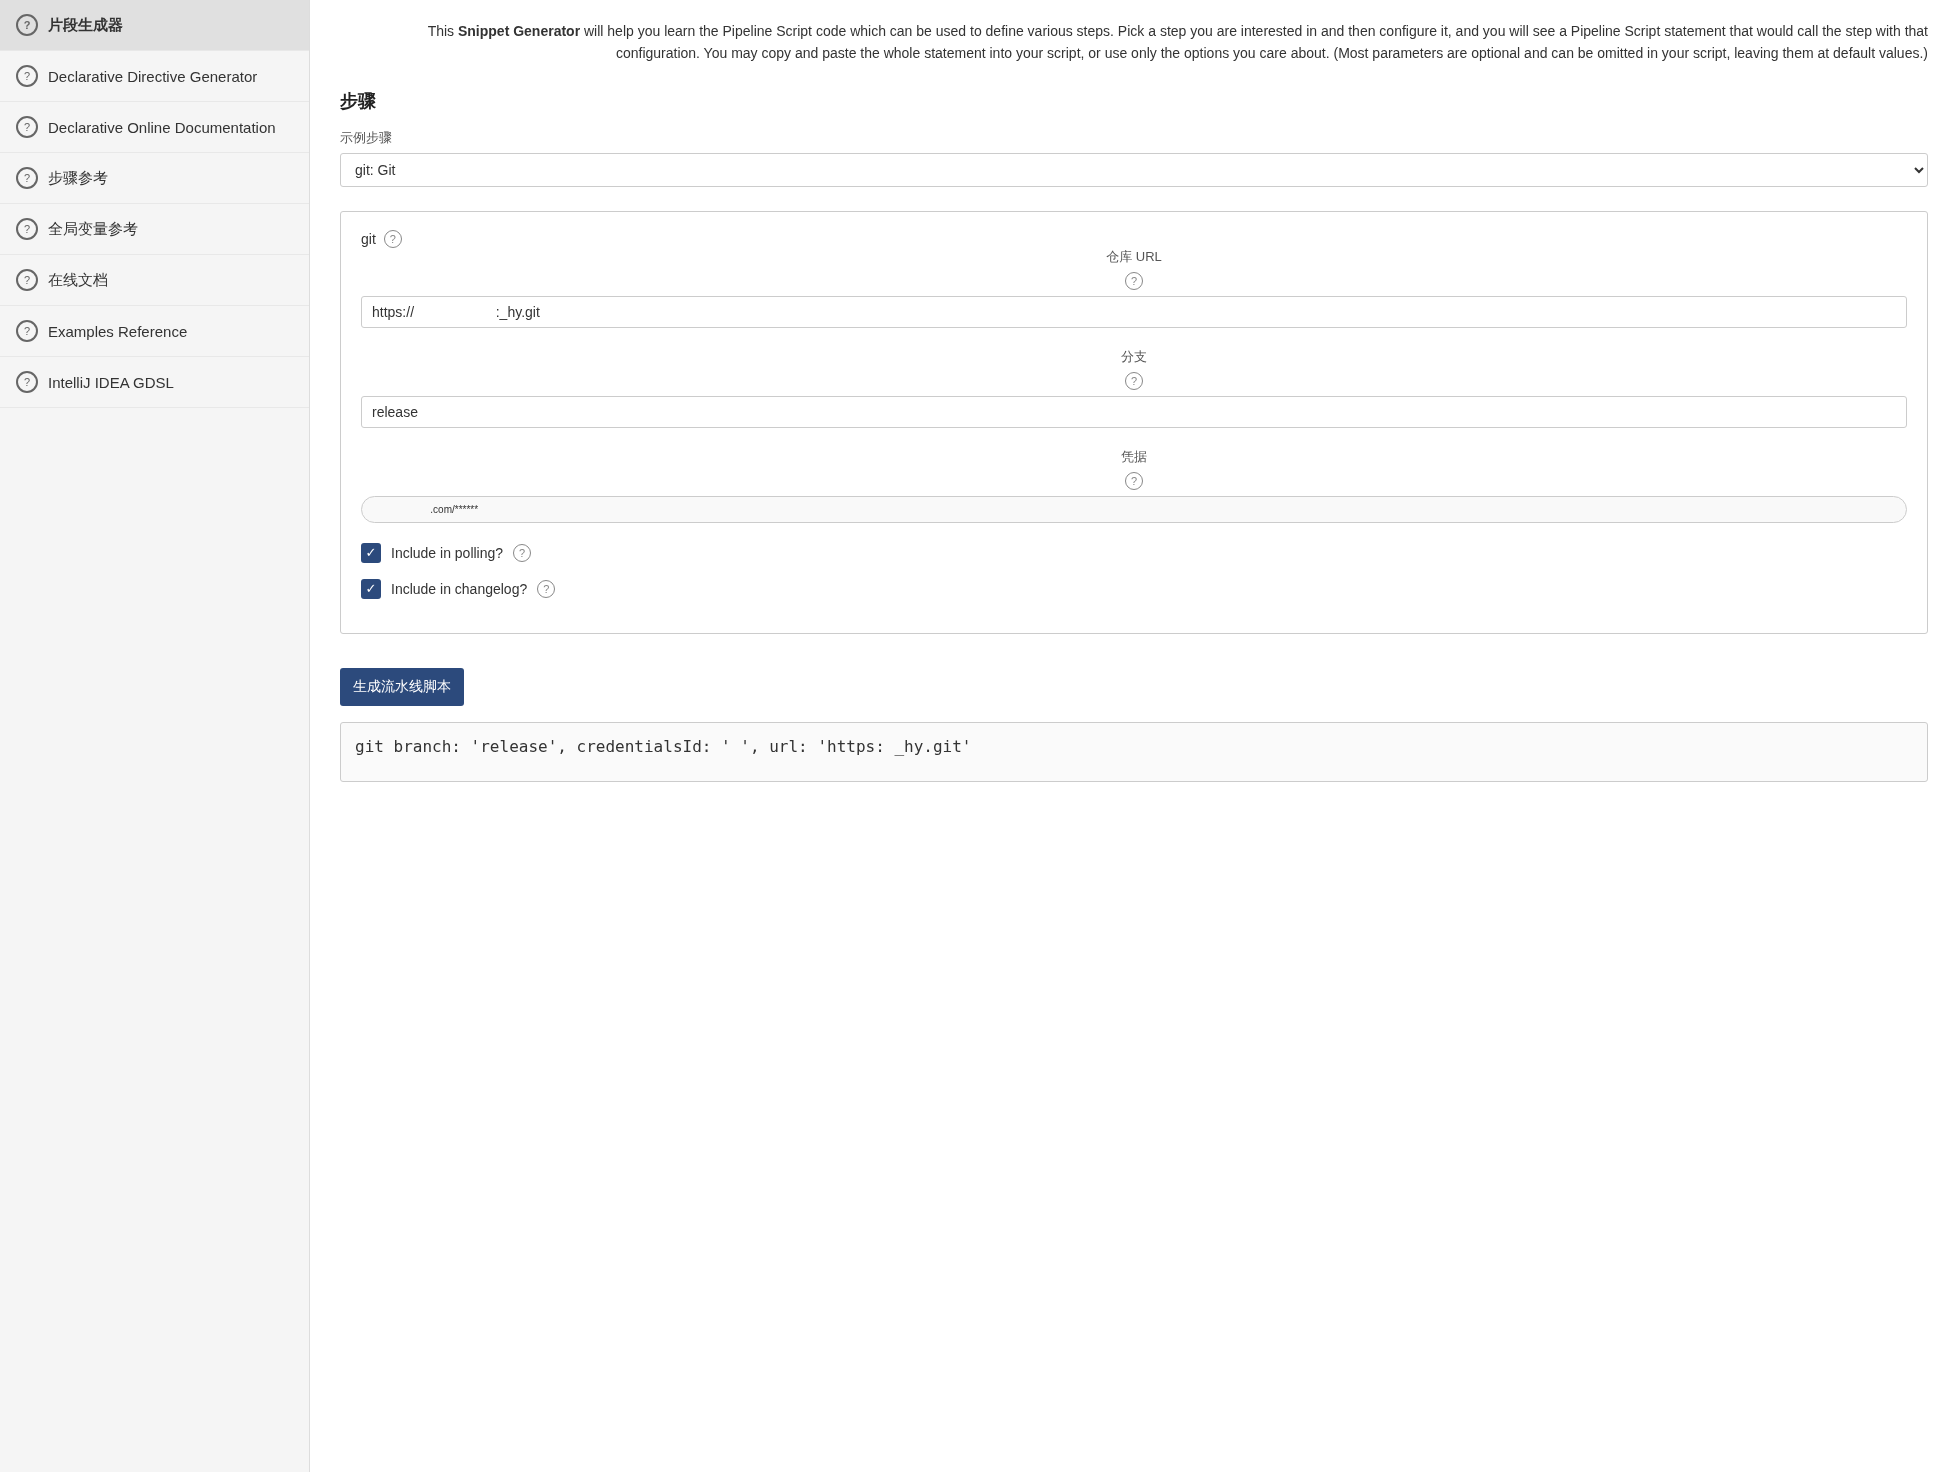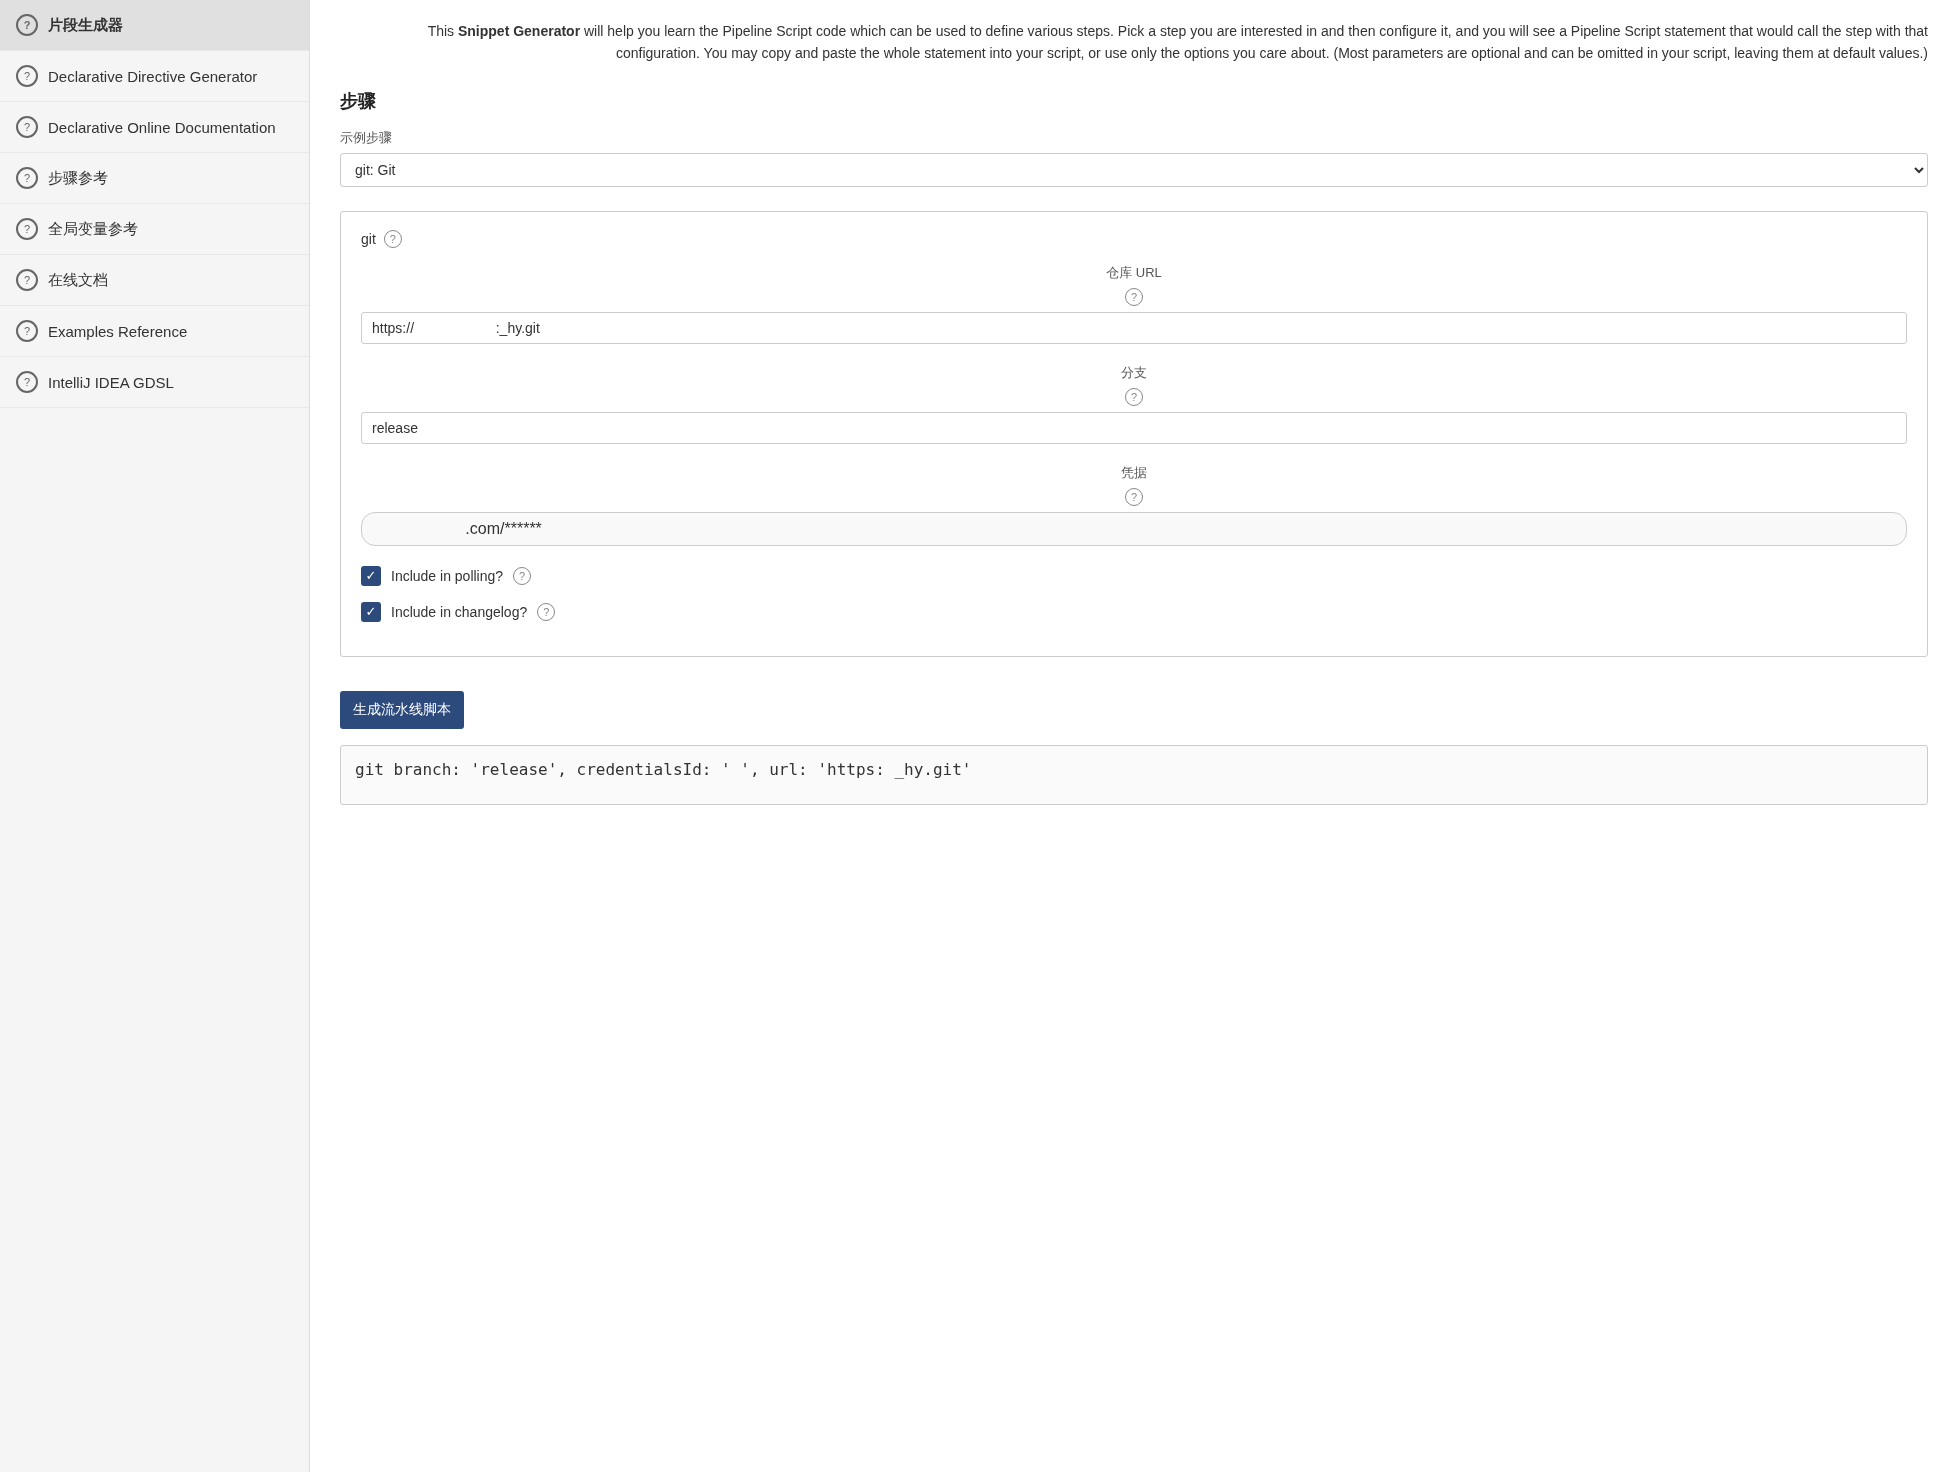--- a/index.html
+++ b/index.html
@@ -107,21 +107,20 @@
       border: 1px solid #ccc;
       border-radius: 3px;
       padding: 18px 20px;
       margin-bottom: 24px;
     }
 
     .git-header {
       display: flex;
       align-items: center;
       gap: 8px;
-      margin-bottom: 16px;
       font-size: 14px;
       font-weight: 500;
     }
 
     .text-input {
       width: 100%;
       padding: 7px 10px;
       border: 1px solid #ccc;
       border-radius: 3px;
       font-size: 14px;
@@ -138,21 +137,21 @@
       color: #333;
       background: #fff;
       margin-bottom: 4px;
     }
 
     .credential-input {
       width: 100%;
       padding: 7px 10px;
       border: 1px solid #ccc;
       border-radius: 14px;
-      font-size: 16px;
+      font-size: 10px;
       color: #333;
       background: #f9f9f9;
     }
 
     .add-btn {
       display: inline-flex;
       align-items: center;
       gap: 6px;
       padding: 6px 14px;
       border: 1px solid #bbb;

